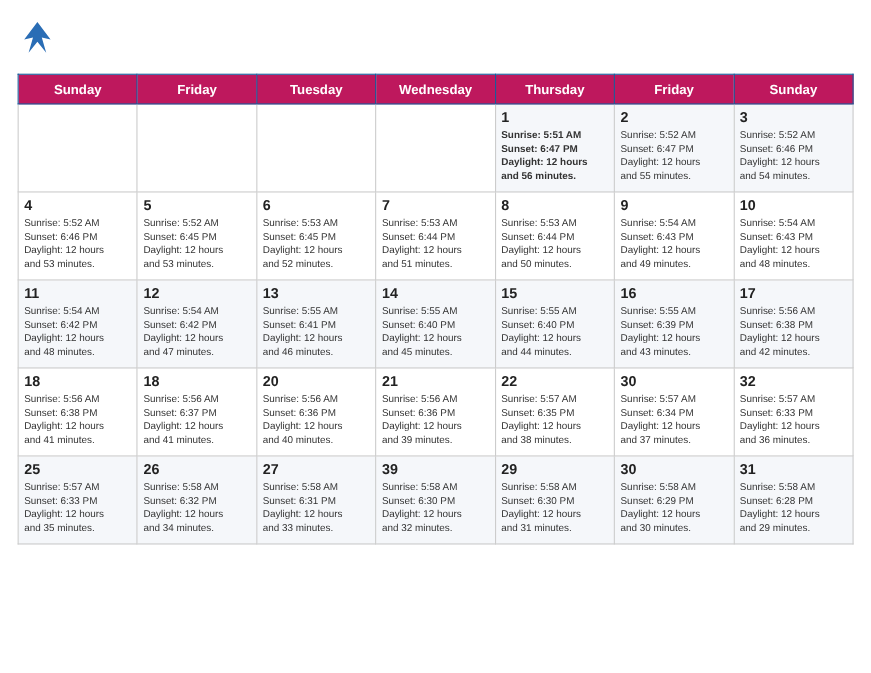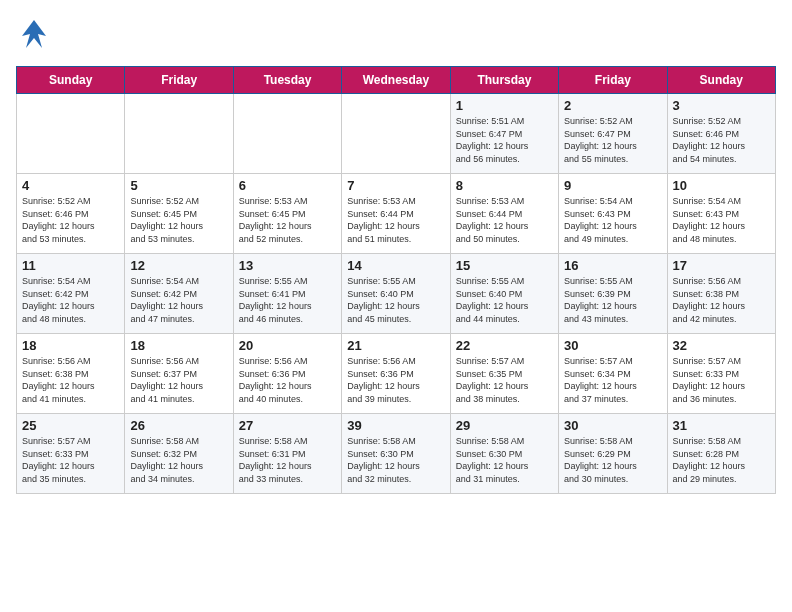--- a/index.html
+++ b/index.html
@@ -125,21 +125,21 @@
       </tr>
   </thead>
   <tbody id="calendar-body">
   <tr>
         <td class="empty"></td>
         <td class="empty"></td>
         <td class="empty"></td>
         <td class="empty"></td>
         <td>
           <span class="day-num">1</span>
-          <div class="day-detail" style="white-space: pre-line;">Sunrise: 5:51 AM
+          <div class="day-detail" style="white-space: pre-line; font-weight: bold;">Sunrise: 5:51 AM
 Sunset: 6:47 PM
 Daylight: 12 hours
 and 56 minutes.</div>
         </td>
         <td>
           <span class="day-num">2</span>
           <div class="day-detail" style="white-space: pre-line;">Sunrise: 5:52 AM
 Sunset: 6:47 PM
 Daylight: 12 hours
 and 55 minutes.</div>

